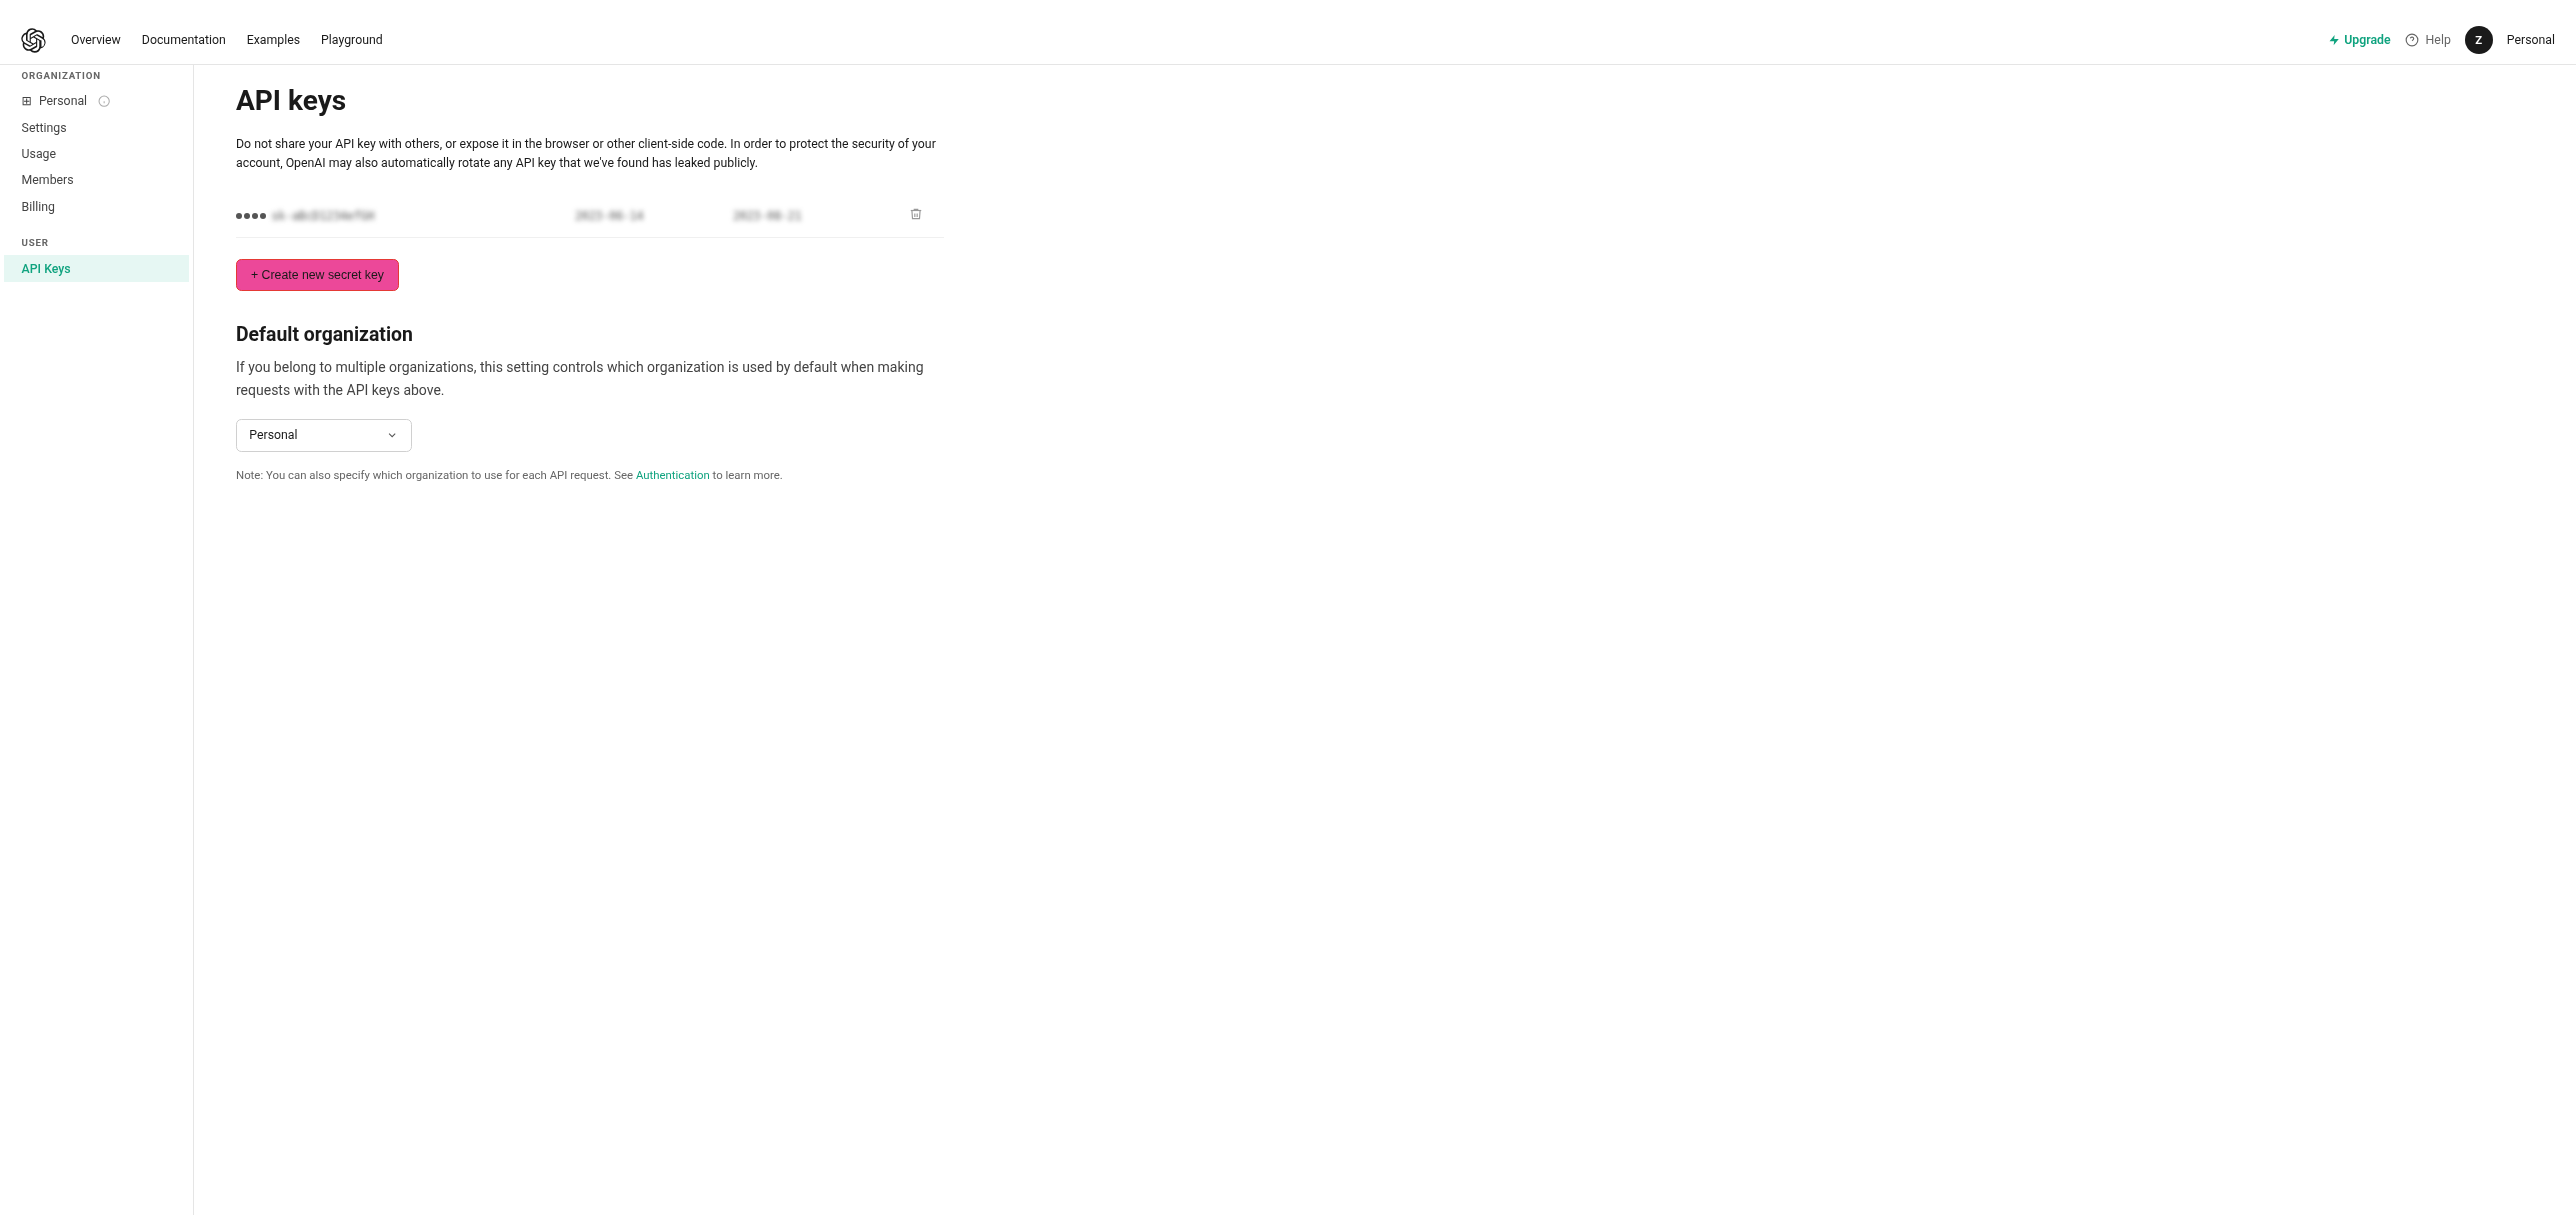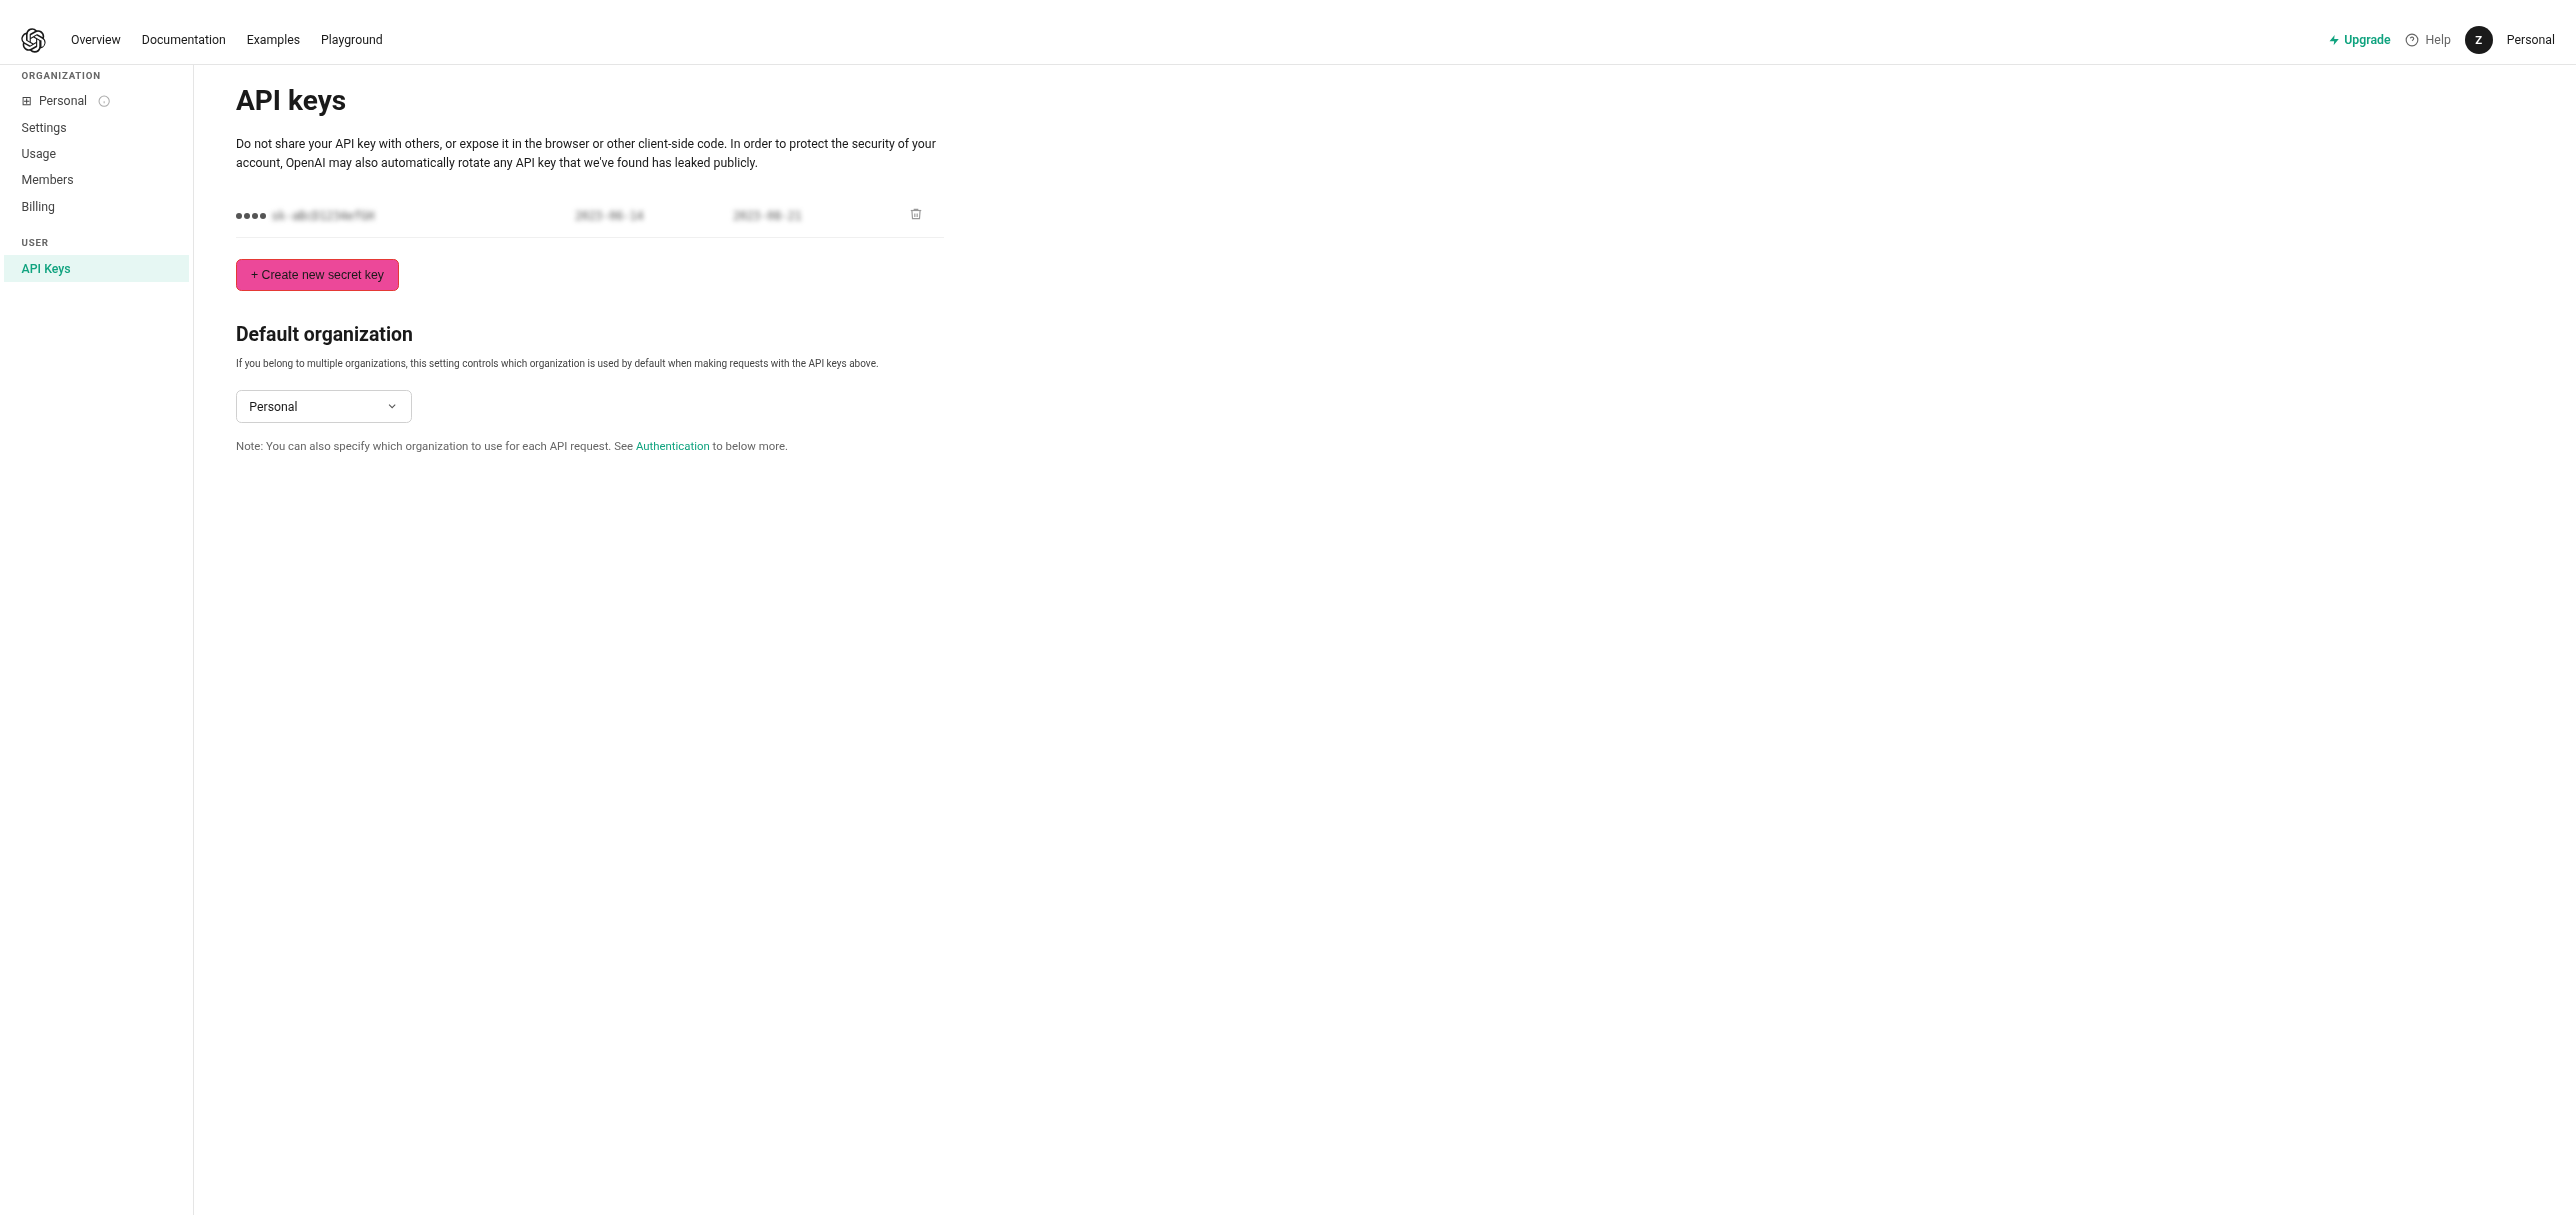--- a/index.html
+++ b/index.html
@@ -69,21 +69,21 @@
     
     .create-btn {
       display: inline-flex; align-items: center; gap: 5.3px;
       padding: 8px 14px; border: 1.8px solid #e53935; border-radius: 5.3px;
       background: #ec4899; color: #1a1a1a; font-size: 12.3px; font-weight: 500;
       cursor: pointer; margin-bottom: 32px;
     }
 
     
     .section-title { font-size: 19.4px; font-weight: 700; color: #1a1a1a; margin-bottom: 10.6px; }
-    .section-desc { font-size: 10px; color: #444; line-height: 1.6; margin-bottom: 17.6px; }
+    .section-desc { font-size: 14px; color: #444; line-height: 1.6; margin-bottom: 17.6px; }
 
     
     .org-dropdown {
       display: inline-flex; align-items: center; justify-content: space-between;
       width: 176px; padding: 8.8px 12.3px; border: 0.9px solid #d0d0d0; border-radius: 5.3px;
       background: #fff; font-size: 12.3px; color: #1a1a1a; cursor: pointer;
       margin-bottom: 14px;
     }
 
     
@@ -217,17 +217,17 @@
     <p class="section-desc">If you belong to multiple organizations, this setting controls which organization is used by default when making requests with the API keys above.</p>
 
     <div class="org-dropdown">
       <span>Personal</span>
       <svg width="12.3" height="12.3" viewBox="0 0 24 24" fill="none" stroke="#555" stroke-width="2">
           <polyline points="6 9 12 15 18 9"></polyline>
         </svg>
     </div>
 
     <p class="note-text">
-      <span>Note: You can also specify which organization to use for each API request. See </span><a class="note-link">Authentication</a><span> to below more.</span>
+      <span>Note: You can also specify which organization to use for each API request. See </span><a class="note-link">Authentication</a><span> to learn more.</span>
     </p>
   </main>
 </div>
 
 
 </body></html>

